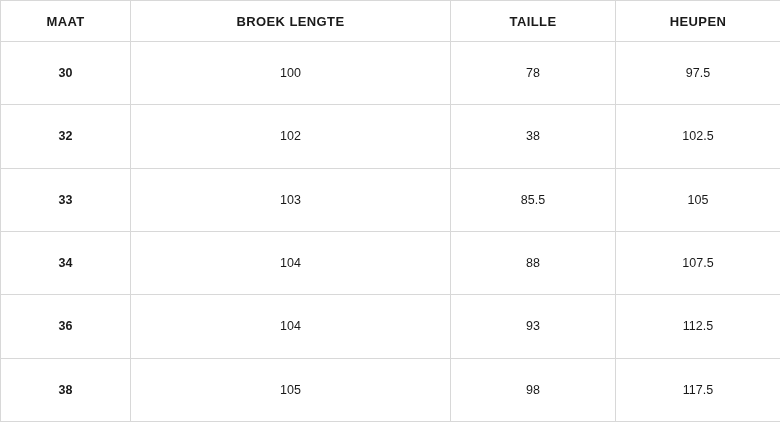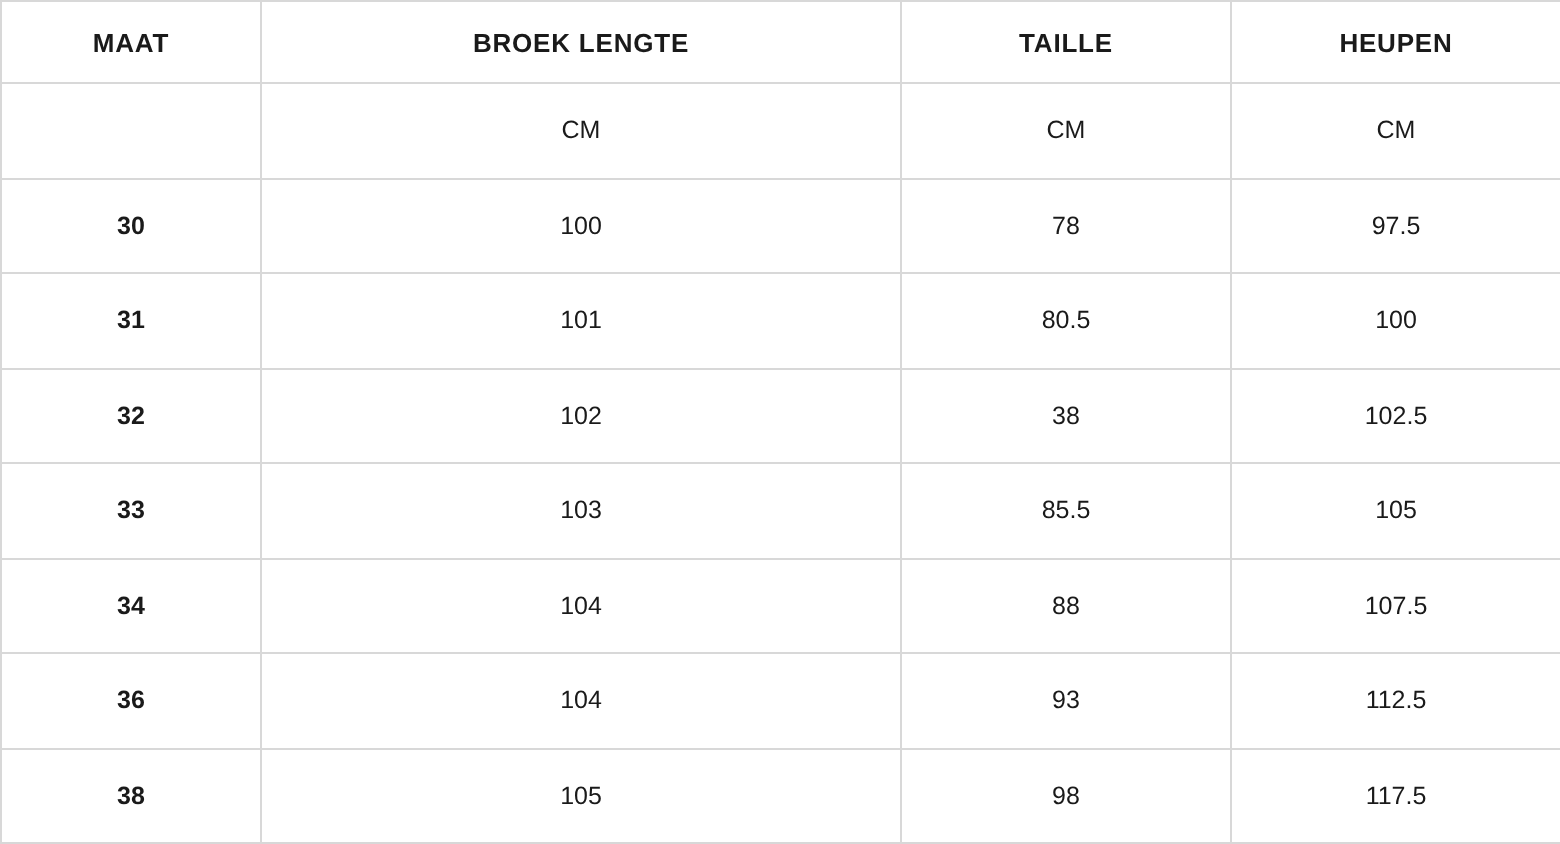--- a/index.html
+++ b/index.html
@@ -66,38 +66,26 @@
   </colgroup>
   <thead>
     <tr class="header-row">
       <th>MAAT</th>
       <th>BROEK LENGTE</th>
       <th>TAILLE</th>
       <th>HEUPEN</th>
     </tr>
   </thead>
   <tbody>
-    <tr class="unit-row">
-      <td class="maat-cell"></td>
-      <td>CM</td>
-      <td>CM</td>
-      <td>CM</td>
-    </tr>
 
     <tr>
       <td class="maat-cell">30</td>
       <td>100</td>
       <td>78</td>
       <td>97.5</td>
-    </tr>
-    <tr>
-      <td class="maat-cell">31</td>
-      <td>101</td>
-      <td>80.5</td>
-      <td>100</td>
     </tr>
     <tr>
       <td class="maat-cell">32</td>
       <td>102</td>
       <td>38</td>
       <td>102.5</td>
     </tr>
     <tr>
       <td class="maat-cell">33</td>
       <td>103</td>

